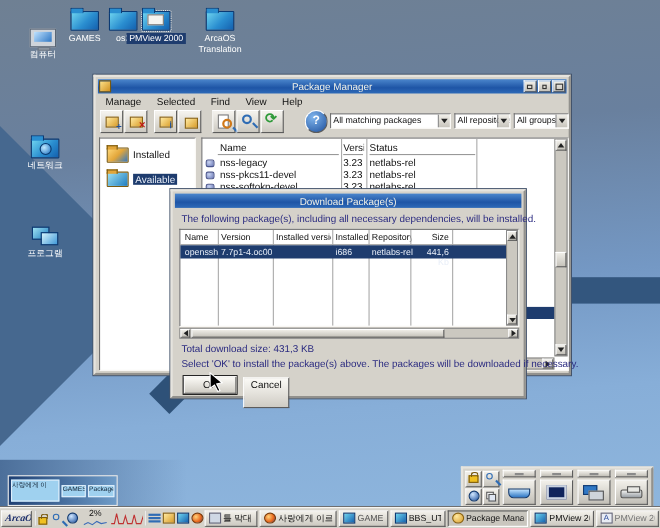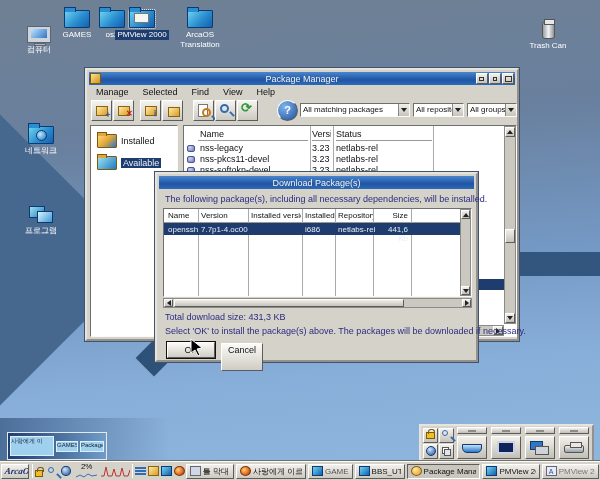--- a/index.html
+++ b/index.html
@@ -170,24 +170,20 @@
         <i></i>
       </div>
     <span class="dlabel">프로그램</span>
   </div>
   <div class="dicon" style="left:12px;top:126px;">
     <div class="glyph folder">
         <div class="globe"></div>
       </div>
     <span class="dlabel">네트워크</span>
   </div>
-  <div class="dicon" style="left:519px;top:22px;">
-    <div class="glyph trash"></div>
-    <span class="dlabel">Trash Can</span>
-  </div>
 
   <div class="win" style="left:85px;top:68px;width:434px;height:273px;">
     <div class="tbar">
       <div class="sysico"></div>
       <span>Package Manager</span>
       <div class="tbtns">
         <div class="tbtn g-restore">
             <i></i>
           </div>
         <div class="tbtn g-min">

